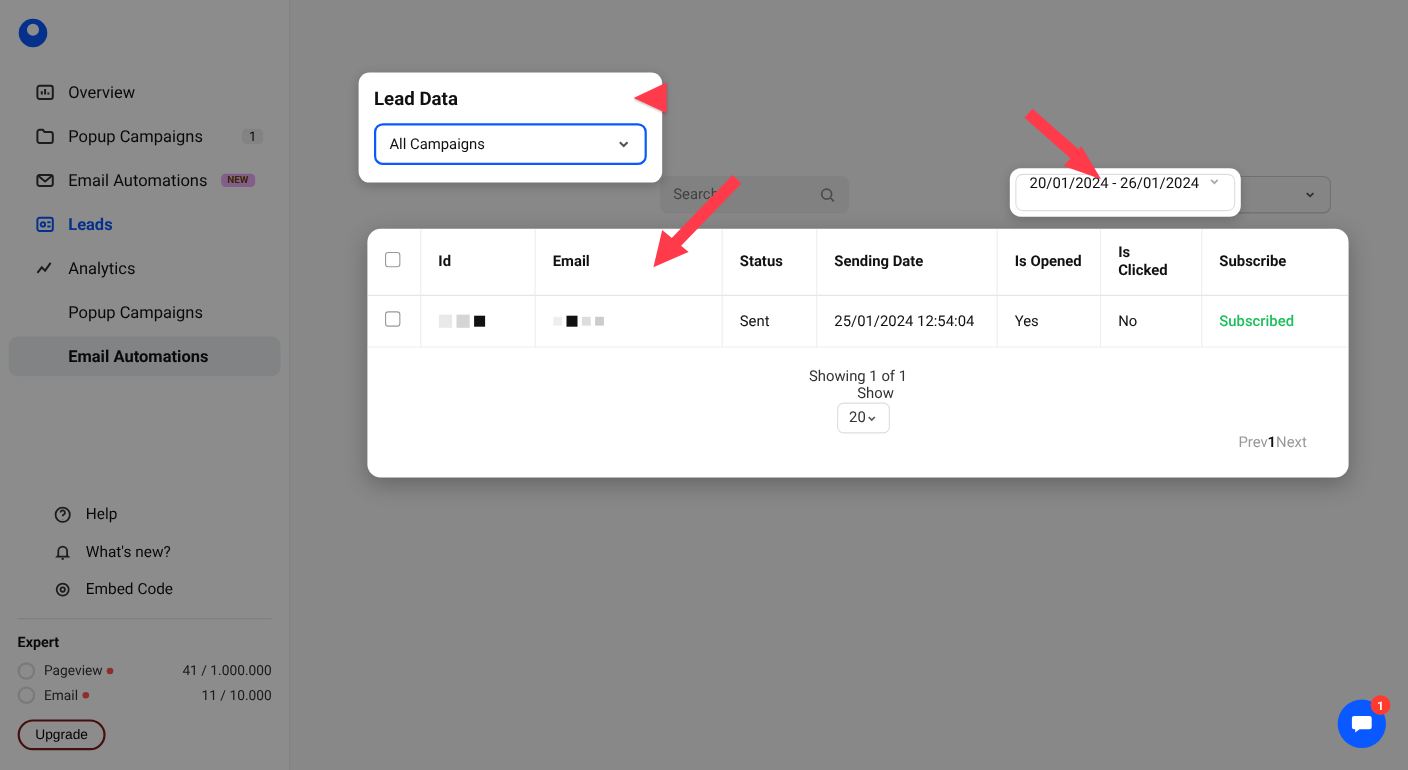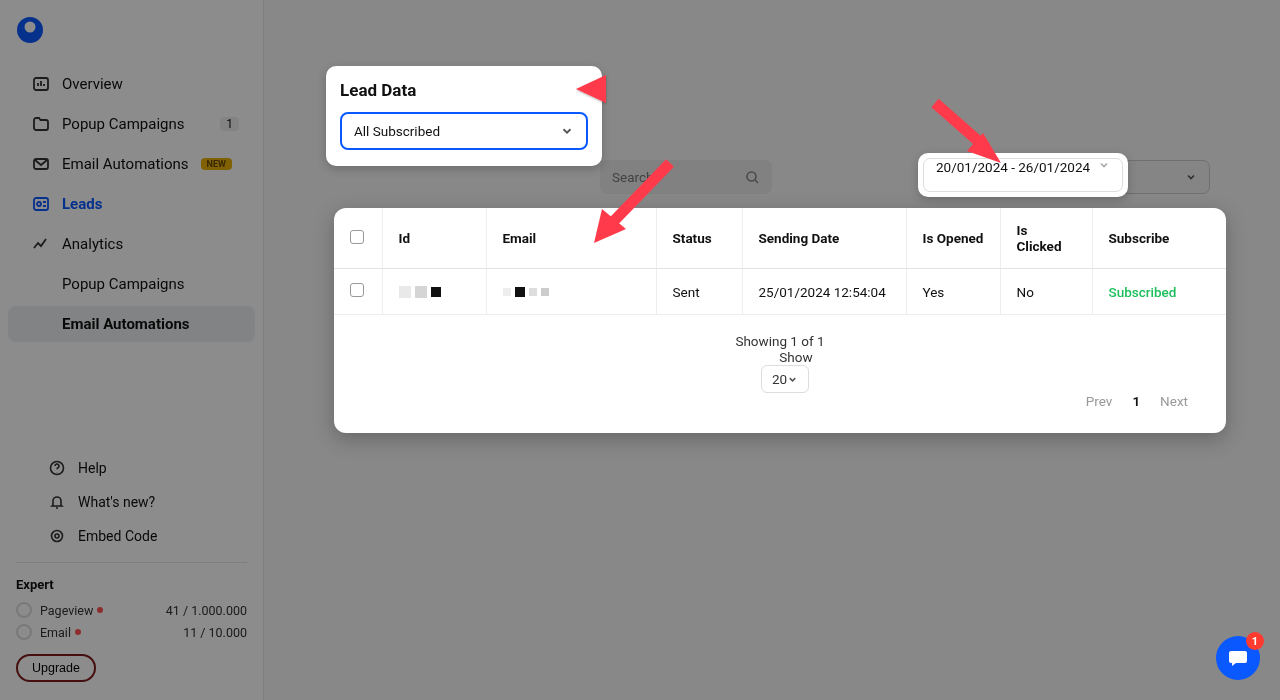--- a/index.html
+++ b/index.html
@@ -48,21 +48,21 @@
     margin: 2px 8px;
   }
   .nav-item .icon { width: 18px; height: 18px; display: inline-flex; align-items: center; justify-content: center;}
   .nav-item.active { font-weight: 700; color:#0a58ff;}
   .nav-item .badge-num {
     background: #eee; color: #111; font-size: 12px;
     padding: 0 6px; border-radius: 4px; min-width: 18px; text-align: center;
     margin-left: auto;
   }
   .nav-item .badge-new {
-    background: #eab308; color: #6b4a00; font-size: 9px; font-weight: 700;
+    background: #f0abfc; color: #6b4a00; font-size: 9px; font-weight: 700;
     padding: 1px 6px; border-radius: 4px;
   }
   .sub-item { padding-left: 54px; font-size: 15px; }
   .sub-item.active-sub { background: #eceff2; font-weight: 700; border-radius: 8px;}
 
   .sidebar-bottom { margin-top: auto; padding: 0 16px 18px; }
   .help-group .nav-item { padding: 7px 16px 7px 24px; font-size: 14px; }
   .divider { height: 1px; background: #e5e5e5; margin: 10px 0 14px; }
   .expert-label { font-weight: 700; font-size: 13px; margin-bottom: 10px;}
   .stat-row { display: flex; align-items: center; font-size: 12.5px; color: #333; margin-bottom: 6px;}
@@ -164,21 +164,21 @@
 
   .table-footer {
     display: flex; align-items: center; padding: 18px 38px 24px;
     font-size: 13.5px; color: #333; flex-direction: column;
   }
   .show-label { margin-left: 32px; }
   .page-size {
     margin-left: 10px; border:1px solid #ddd; border-radius:6px;
     padding: 5px 10px; display: inline-flex; align-items: center; gap: 0;
   }
-  .pager { margin-left: auto; display: flex; gap: 20px; align-items: center; color: #999;}
+  .pager { margin-left: auto; display: flex; align-items: center; color: #999;}
   .pager .current { color: #111; font-weight: 600;}
 
   
   .arrow {
     position: absolute; z-index: 120; pointer-events: none;
   }
 
   
   .chat-bubble {
     position: absolute; right: 20px; bottom: 20px;
@@ -328,21 +328,21 @@
     </div>
   </div>
 
 </div>
 
 <div class="dim-overlay"></div>
 
 <div class="lead-data-card">
   <div class="lead-title">Lead Data</div>
   <div class="campaign-select">
-    <span>All Subscribed</span>
+    <span>All Campaigns</span>
     <span class="chev">
         <svg width="14" height="14" viewBox="0 0 12 12" fill="none" stroke="#555" stroke-width="1.6">
           <path d="M3 4.5l3 3 3-3"></path>
         </svg>
       </span>
   </div>
 </div>
 
 <div class="date-picker-wrap">
   <div class="date-picker">

